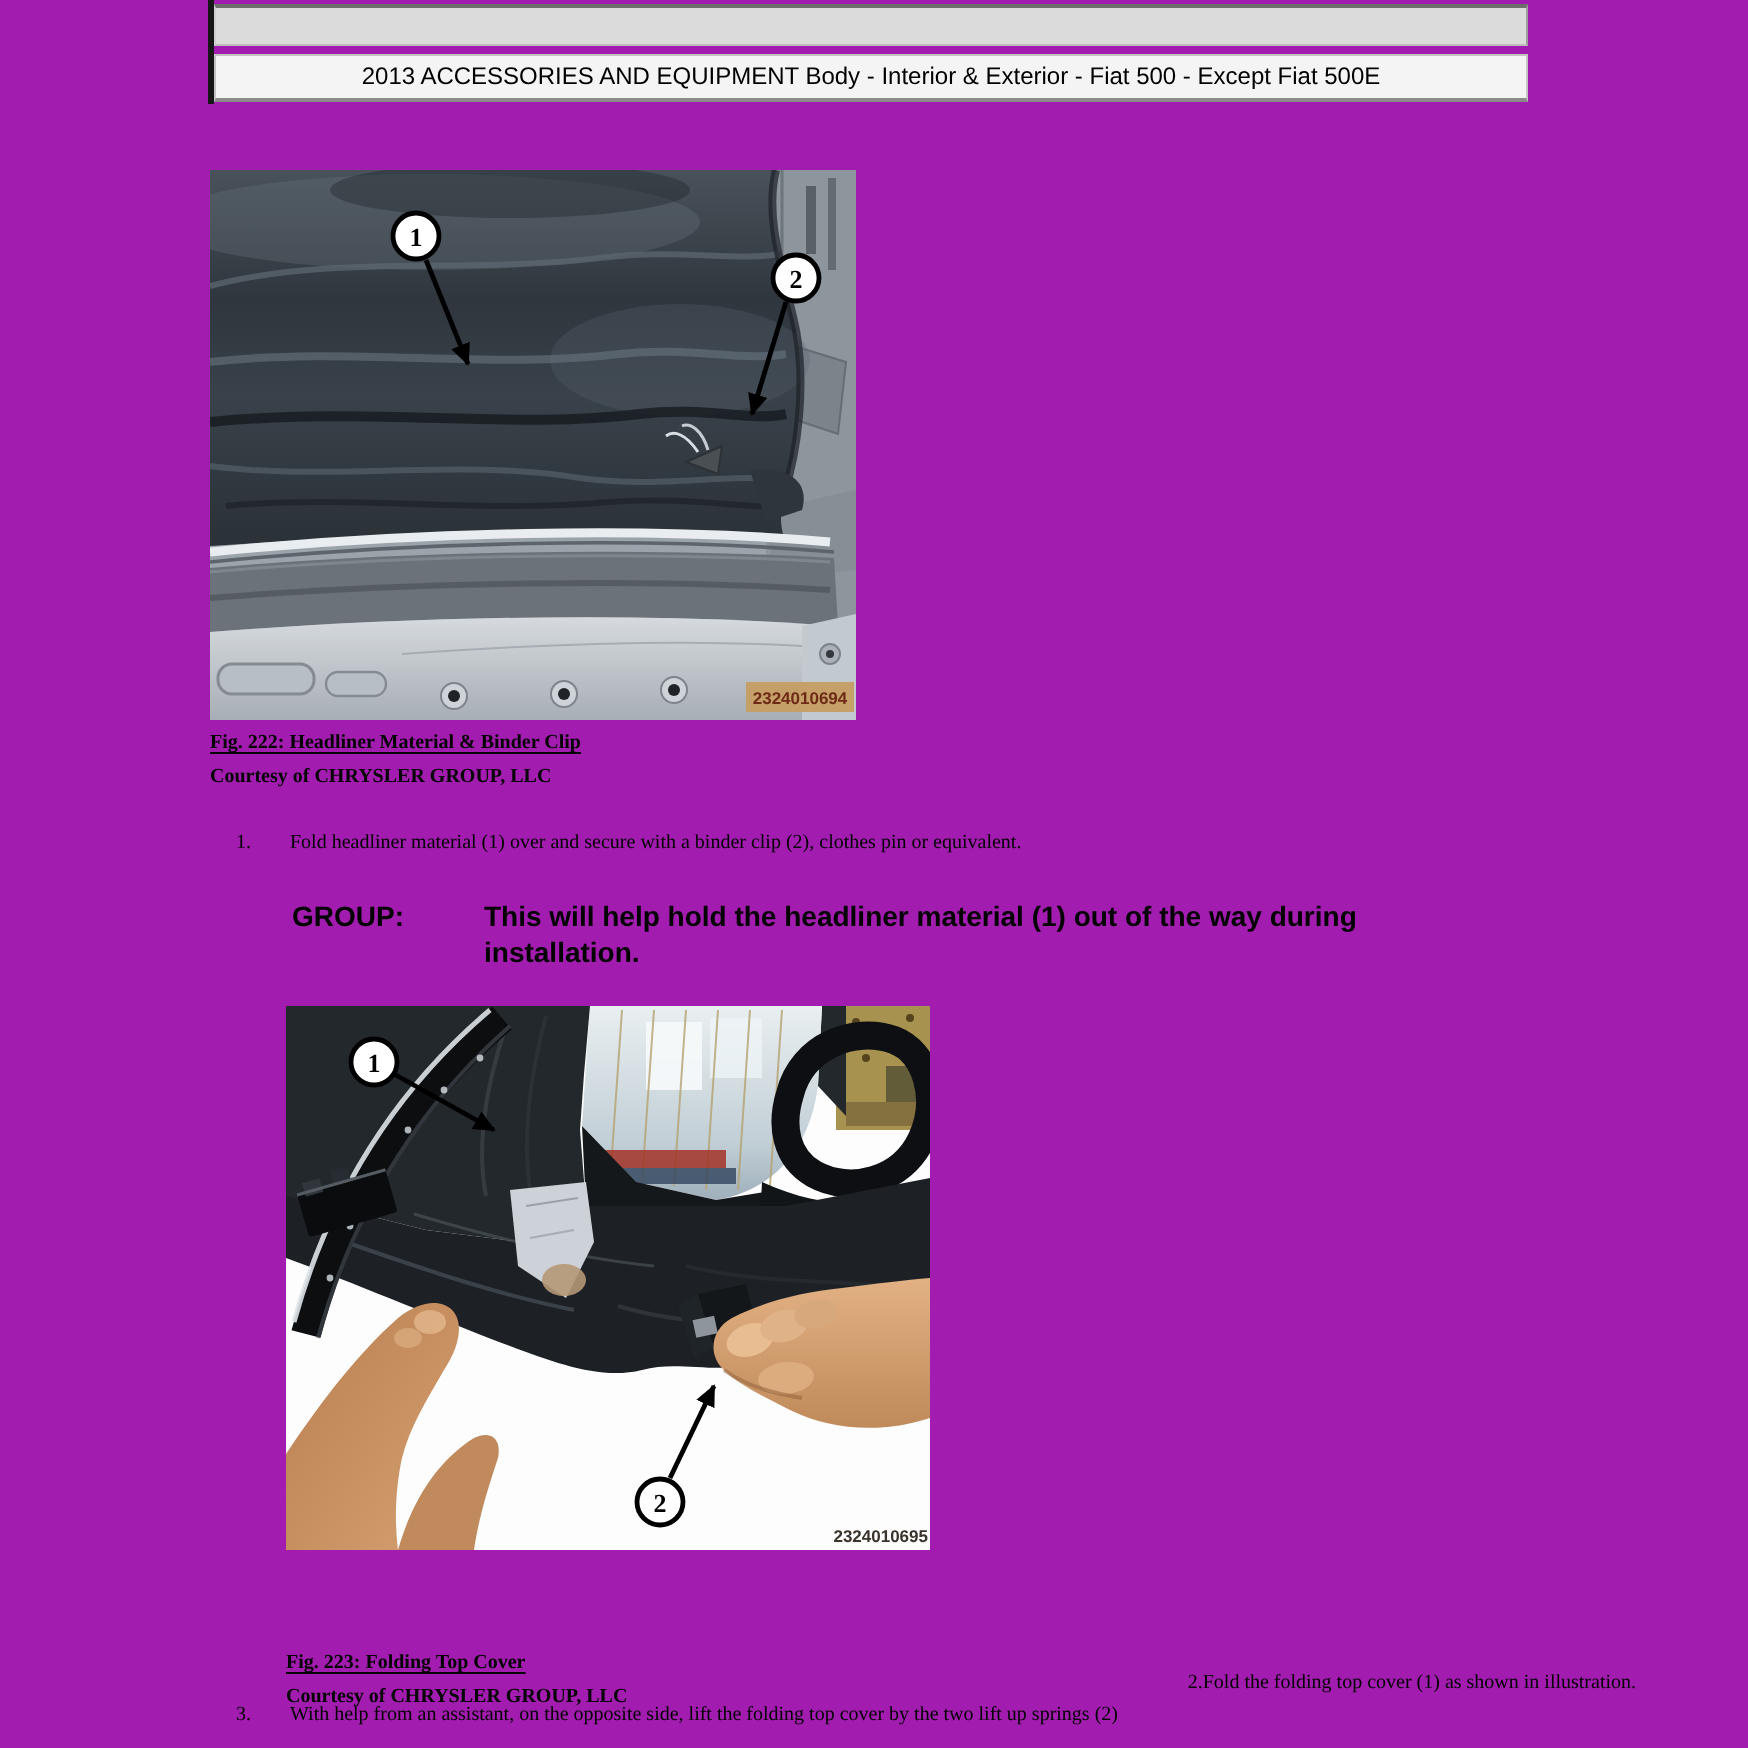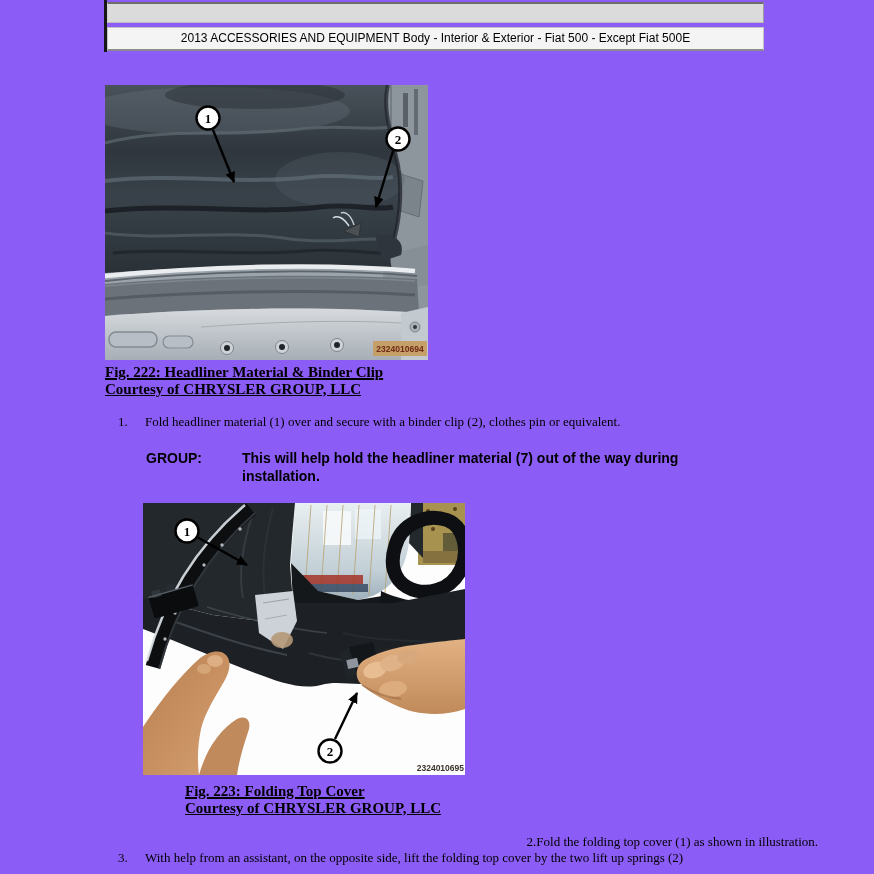--- a/index.html
+++ b/index.html
@@ -1,41 +1,41 @@
 <!DOCTYPE html>
 <html><head>
 <meta charset="utf-8">
 <style>
   html,body{margin:0;padding:0;background:#fff;}
-  .page{position:relative;width:874px;height:874px;background:#8b5cf6;overflow:hidden;
+  .page{position:relative;width:874px;height:874px;background:#a21caf;overflow:hidden;
         font-family:"Liberation Serif",serif;color:#000;}
 
   
   .viewer-header{position:absolute;left:104px;top:0;width:662px;height:53px;}
   .vh-left{position:absolute;left:0;top:0;width:3px;height:52px;background:#161616;}
   .bar1{position:absolute;left:3px;top:2px;width:657px;height:21px;background:#dbdbdb;
         border-top:2px solid #6e6e6e;border-right:1px solid #9e9e9e;border-left:1px solid #cfcfcf;
         border-bottom:1px solid #bdbdbd;box-sizing:border-box;}
   .bar2{position:absolute;left:3px;top:27px;width:657px;height:24px;background:#f4f4f4;
         border:1px solid #c3c3c3;border-bottom:2px solid #8b8b8b;box-sizing:border-box;
         text-align:center;font:12px "Liberation Sans",sans-serif;line-height:20px;color:#000;}
 
   
   .fig1{position:absolute;left:105px;top:85px;width:323px;height:275px;}
   .fig2{position:absolute;left:143px;top:503px;width:322px;height:272px;}
   .fig1 svg,.fig2 svg{display:block;width:100%;height:100%;filter:blur(.3px);}
 
   
-  .caption{position:absolute;font-size:15px;font-weight:bold;line-height:16.5px;text-decoration:underline;}
+  .caption{position:absolute;font-size:10px;font-weight:bold;line-height:16.5px;}
   .cap1{left:105px;top:364px;}
-  .cap2{left:143px;top:783px;margin-left:42px;}
+  .cap2{left:143px;top:824px;}
   .cap-title{text-decoration:underline;text-underline-offset:2px;text-decoration-thickness:1.4px;}
 
   
-  .step{position:absolute;left:118px;width:700px;font-size:13px;line-height:17px;}
+  .step{position:absolute;left:118px;width:700px;font-size:10px;line-height:17px;}
   .step .num{display:inline-block;width:27px;}
   .st1{top:413px;}
   .st2{top:833px;text-align:right;}
   .st3{top:849px;}
 
   
   .note-label{position:absolute;left:146px;top:450px;font:bold 14px "Liberation Sans",sans-serif;}
   .note-text{position:absolute;left:242px;top:450px;width:482px;
              font:bold 14px "Liberation Sans",sans-serif;line-height:17.5px;}
 </style>
@@ -142,21 +142,21 @@
   <div class="caption cap1">
     <div class="cap-title">Fig. 222: Headliner Material &amp; Binder Clip</div>
     <div>Courtesy of CHRYSLER GROUP, LLC</div>
   </div>
 
   <div class="step st1">
     <span class="num">1.</span><span>Fold headliner material (1) over and secure with a binder clip (2), clothes pin or equivalent.</span>
   </div>
 
   <div class="note-label">GROUP:</div>
-  <div class="note-text">This will help hold the headliner material (7) out of the way during installation.</div>
+  <div class="note-text">This will help hold the headliner material (1) out of the way during installation.</div>
 
   <div class="fig2">
     <svg viewBox="0 0 322 272" xmlns="http://www.w3.org/2000/svg">
       <defs>
         <linearGradient id="glass2" x1="0" y1="0" x2="0" y2="1">
           <stop offset="0" stop-color="#e9eff1"></stop>
             <stop offset="0.7" stop-color="#c2cfd6"></stop>
           <stop offset="1" stop-color="#9fb0bc"></stop>
         </linearGradient>
         <linearGradient id="skL" x1="0" y1="0" x2="1" y2="1">

